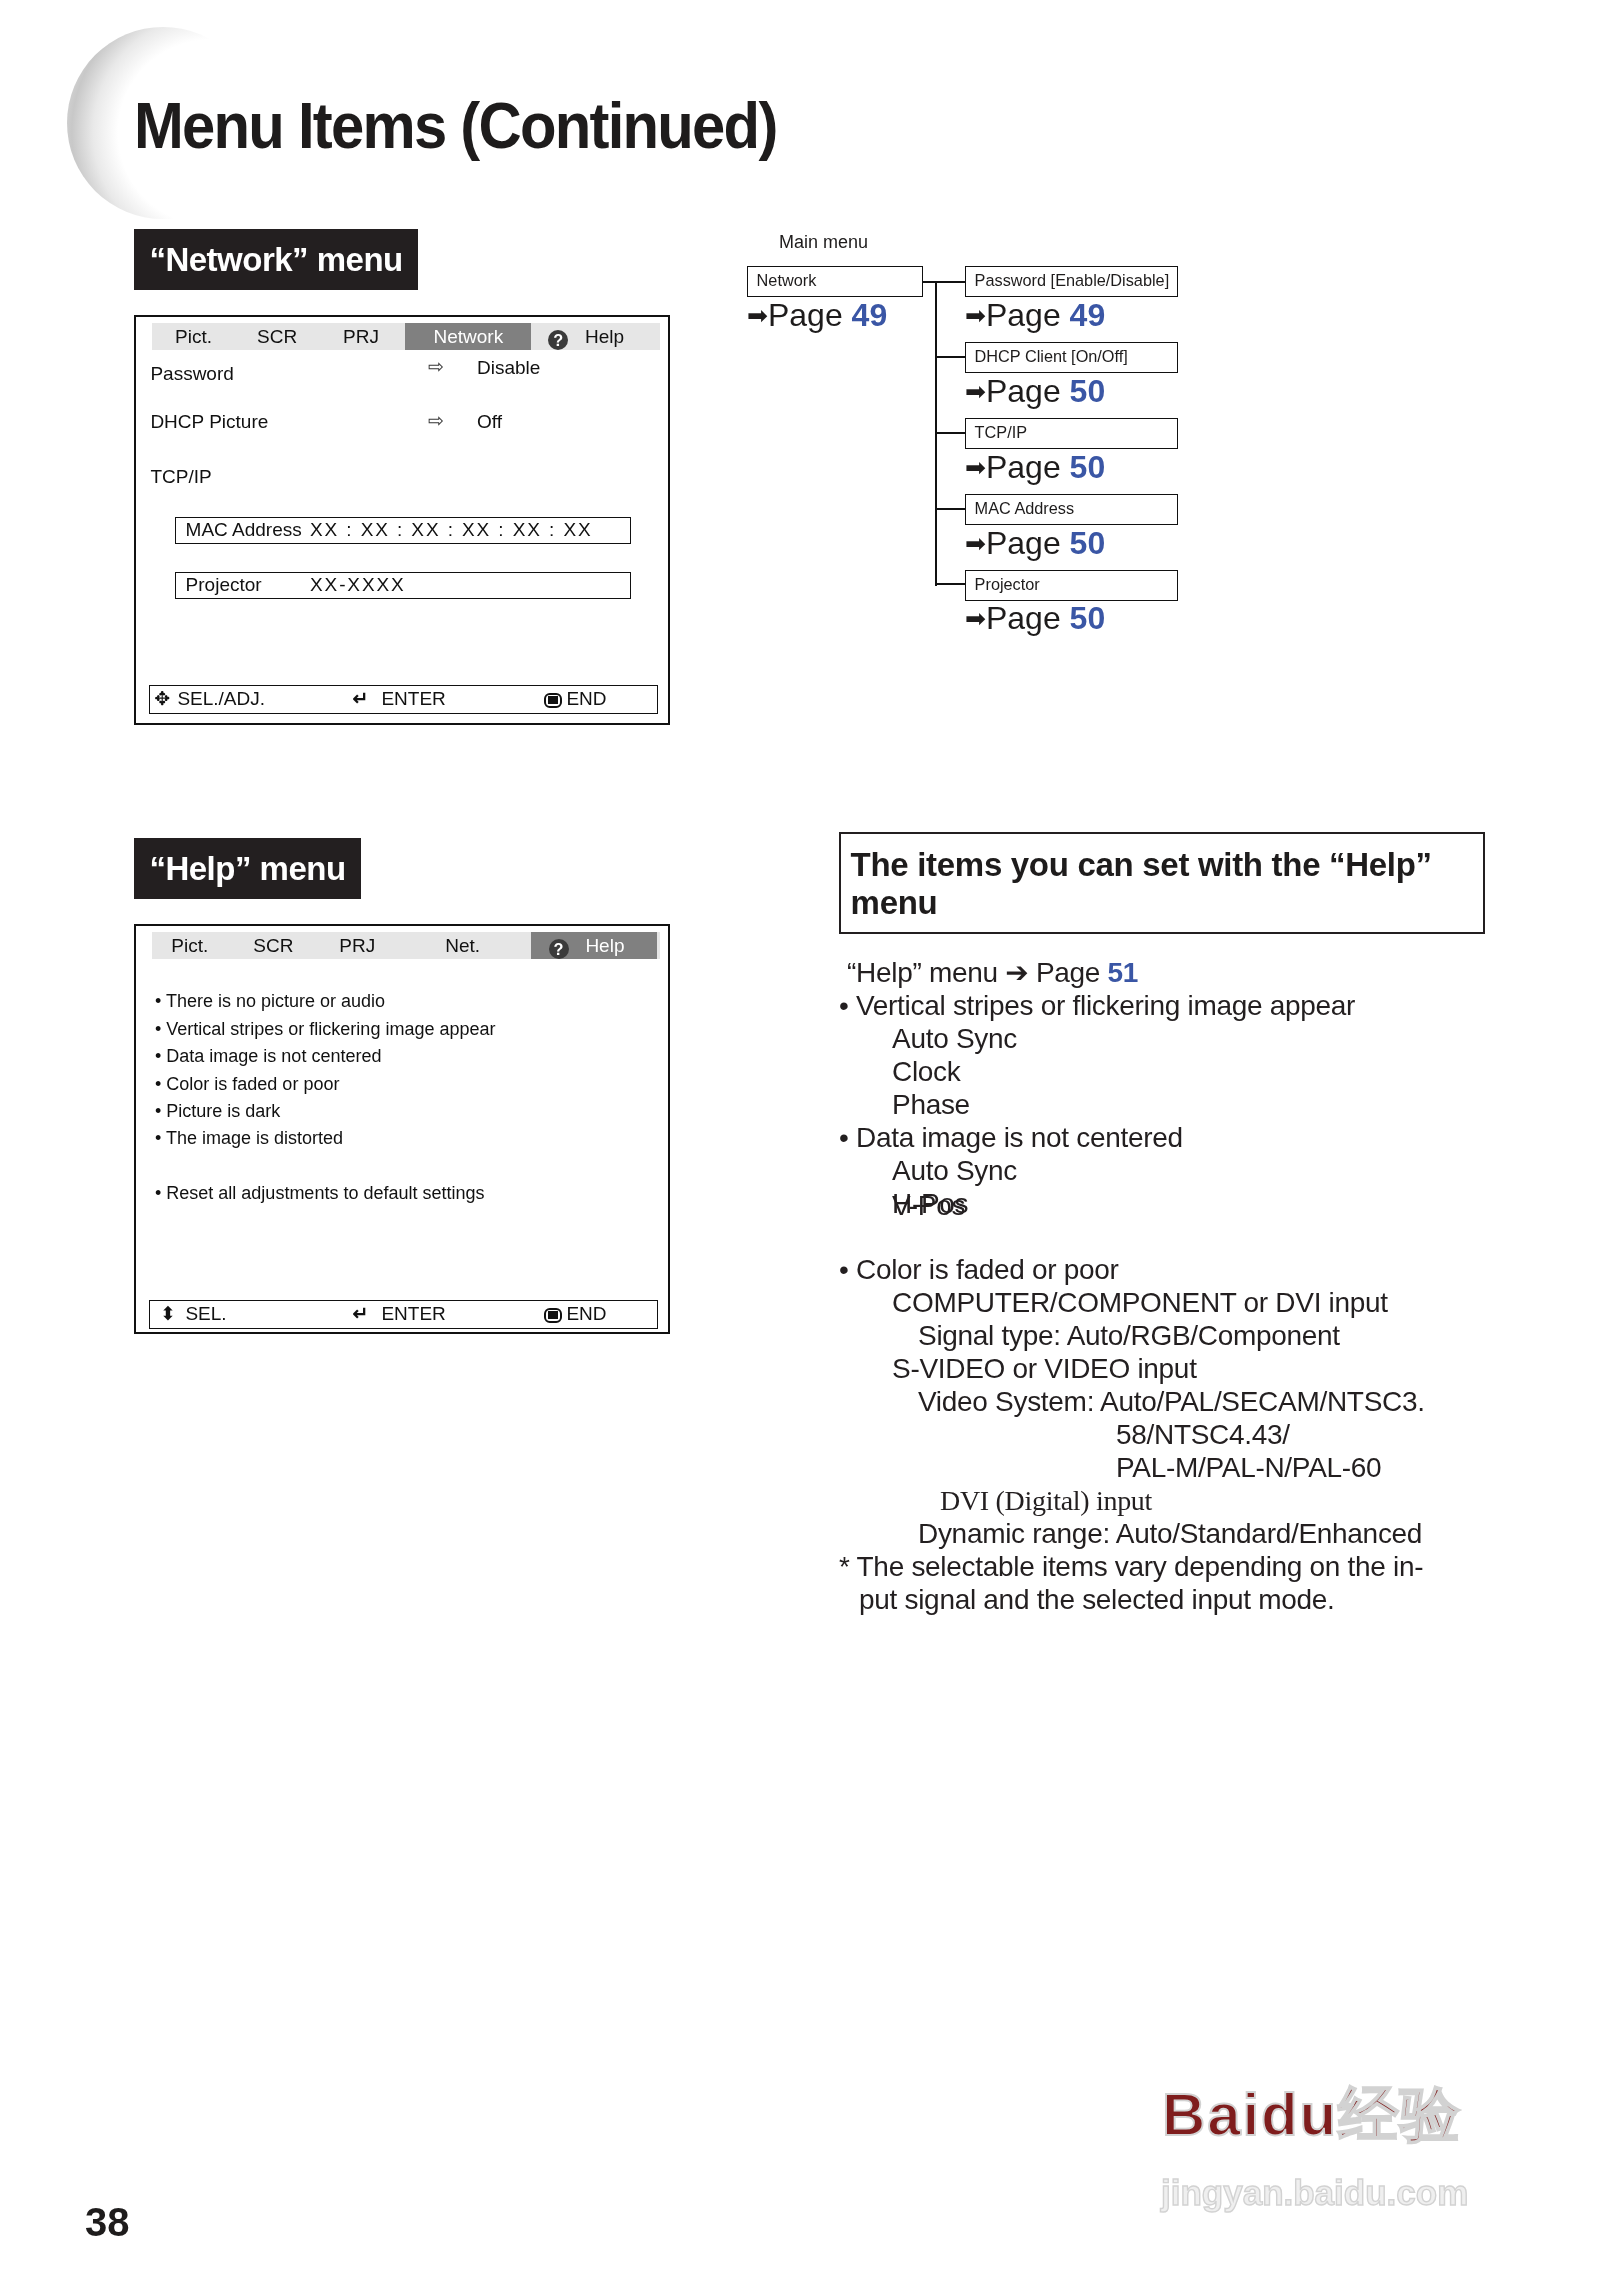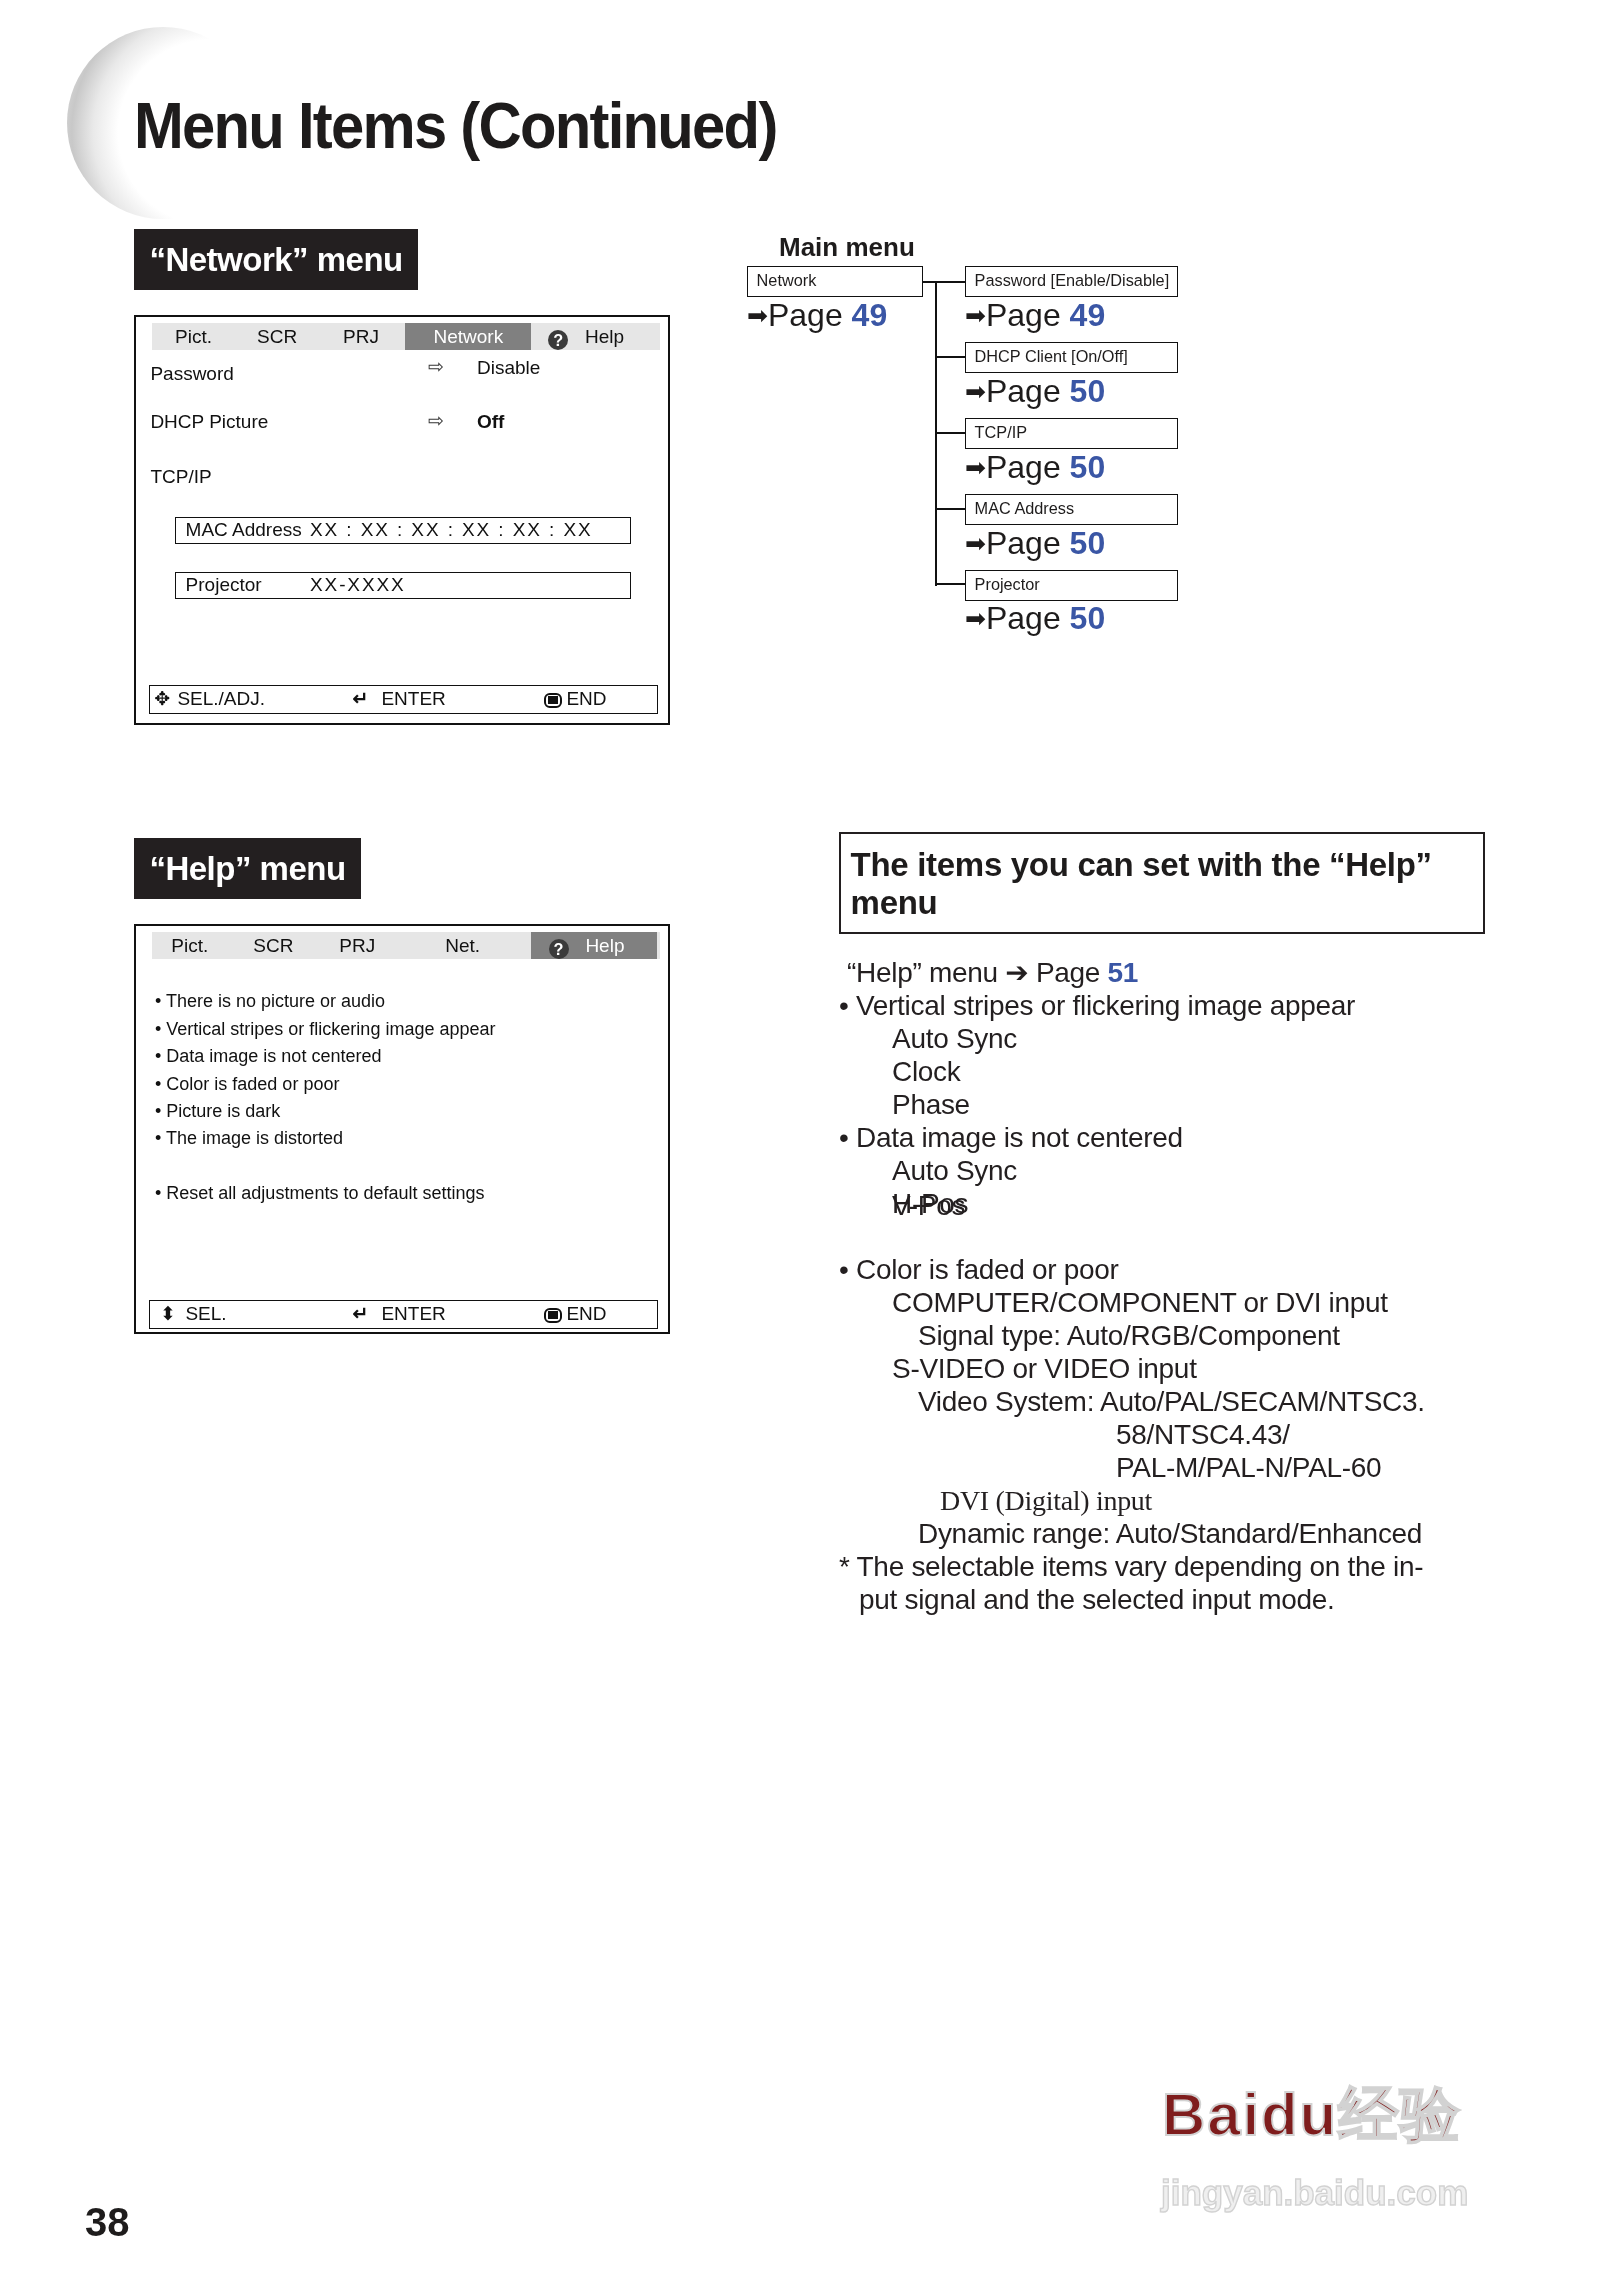--- a/index.html
+++ b/index.html
@@ -46,21 +46,21 @@
     box-sizing: border-box; font-size: 19px; line-height: 26px;
   }
   .foot-item { position: absolute; top: 0; }
   .end-icon {
     display: inline-block; width: 17.3px; height: 15.4px; border: 2.4px solid #111; border-radius: 5.8px;
     vertical-align: -2.9px; position: relative; box-sizing: border-box;
   }
   .end-icon::after { content: ""; position: absolute; left: 1.9px; top: 1.9px; right: 1.9px; bottom: 1.9px; background: #111; }
   .help-item { position: absolute; left: 19px; font-size: 18px; }
   
-  .diag-label { position: absolute; font-size: 26px; font-weight: bold; }
+  .diag-label { position: absolute; font-size: 18px; }
   .dbox {
     position: absolute; border: 1.9px solid #111; box-sizing: border-box; height: 31px;
     font-size: 16.3px; line-height: 27px; padding-left: 8.6px; background: #fff; white-space: nowrap;
   }
   .pageref { position: absolute; font-size: 32px; white-space: nowrap; }
   .pageref .arr { font-size: 25px; display: inline-block; vertical-align: 1.9px; }
   .pageref .num { color: #3a56a5; font-weight: bold; }
   .line { position: absolute; background: #111; }
   
   .items-box {
@@ -99,21 +99,21 @@
       <span style="margin-left:11.5px;">Help</span>
     </span>
   </div>
 
   <div class="osd-row" style="left:14.4px; top:40px;margin-top:6px;">Password</div>
   <div class="osd-arrow" style="left:292px; top:38px;">⇨</div>
   <div class="osd-row" style="left:341px; top:40px;">Disable</div>
 
   <div class="osd-row" style="left:14.4px; top:94px;">DHCP Picture</div>
   <div class="osd-arrow" style="left:292px; top:92px;">⇨</div>
-  <div class="osd-row" style="left:341px; top:94px;font-weight:bold;">Off</div>
+  <div class="osd-row" style="left:341px; top:94px;">Off</div>
 
   <div class="osd-row" style="left:14.4px; top:149px;">TCP/IP</div>
 
   <div class="osd-field" style="left:39px; top:200px; width:456px;">
     <span class="abs" style="left:9.6px;">MAC Address</span>
     <span class="abs" style="left:134px; letter-spacing:1.9px;">XX : XX : XX : XX : XX : XX</span>
   </div>
   <div class="osd-field" style="left:39px; top:255px; width:456px;">
     <span class="abs" style="left:9.6px;">Projector</span>
     <span class="abs" style="left:134px; letter-spacing:1.9px;">XX-XXXX</span>

